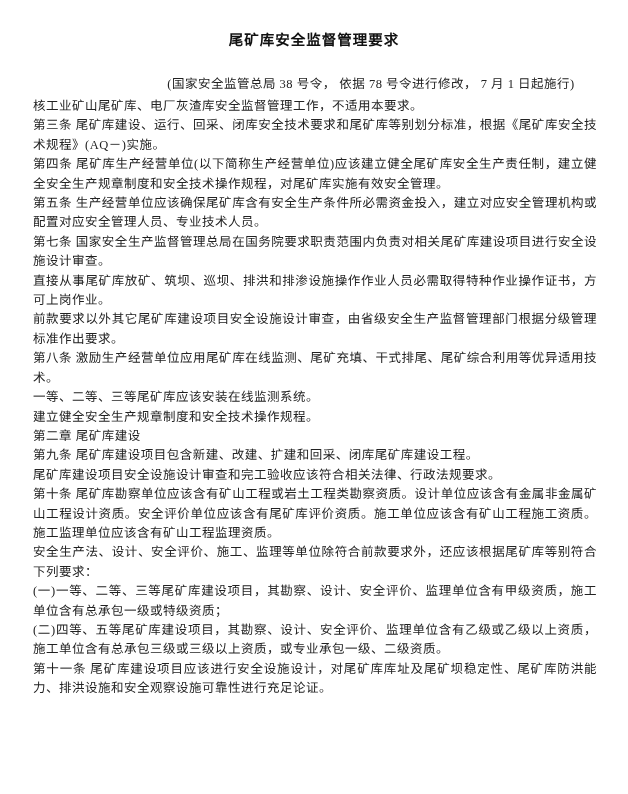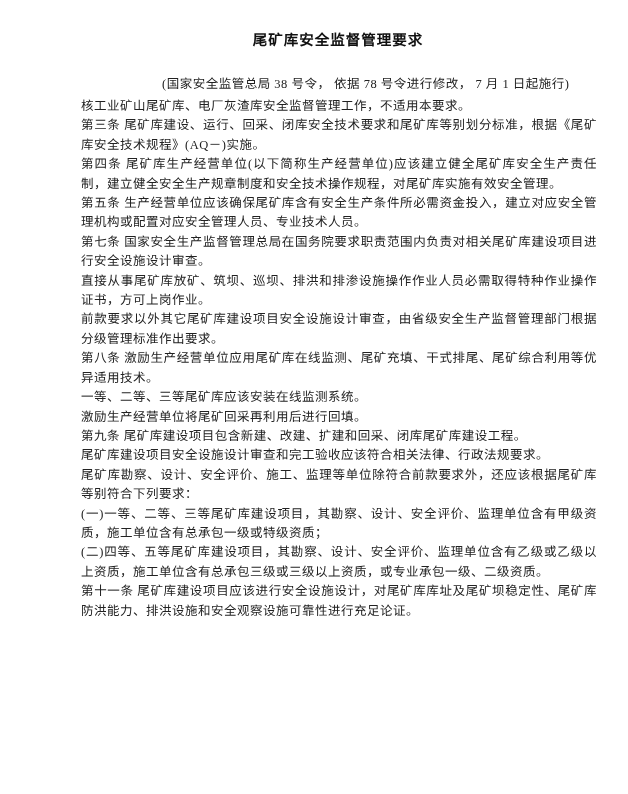--- a/index.html
+++ b/index.html
@@ -9,37 +9,37 @@
   }
   .page {
     position: relative;
     width: 628px;
     height: 794px;
     background: #ffffff;
     overflow: hidden;
     box-sizing: border-box;
     font-family: "Liberation Serif", "DejaVu Serif", serif;
     color: #1f1f1f;
-    padding-left: 48px;
   }
   .doc-title {
     margin: 28px 0 0 0;
     font-size: 14.5px;
     font-weight: bold;
     text-align: center;
     letter-spacing: 1px;
     color: #111111;
   }
   .doc-subtitle {
     margin: 24px 0 0 0;
     padding-left: 114px;
     font-size: 12.5px;
     font-weight: normal;
     letter-spacing: 0.5px;
     color: #222222;
+    text-align: center;
   }
   .doc-body {
     margin: 5px 31px 0 33px;
     font-size: 12.5px;
     line-height: 19.4px;
     letter-spacing: 0.5px;
     color: #222222;
   }
   .doc-body p.para {
     margin: 0;
@@ -72,29 +72,31 @@
       <p class="para">第七条 国家安全生产监督管理总局在国务院要求职责范围内负责对相关尾矿库建设项目进行安全设施设计审查。</p>
 
       <p class="para">直接从事尾矿库放矿、筑坝、巡坝、排洪和排渗设施操作作业人员必需取得特种作业操作证书，方可上岗作业。</p>
 
       <p class="para">前款要求以外其它尾矿库建设项目安全设施设计审查，由省级安全生产监督管理部门根据分级管理标准作出要求。</p>
 
       <p class="para">第八条 激励生产经营单位应用尾矿库在线监测、尾矿充填、干式排尾、尾矿综合利用等优异适用技术。</p>
 
       <p class="para">一等、二等、三等尾矿库应该安装在线监测系统。</p>
 
-      <p class="para">激励生产经营单位将尾矿回采再利用后进行回填。</p>
+      <p class="para">建立健全安全生产规章制度和安全技术操作规程。</p>
 
+      <p class="para">第二章 尾矿库建设</p>
 
       <p class="para">第九条 尾矿库建设项目包含新建、改建、扩建和回采、闭库尾矿库建设工程。</p>
 
       <p class="para">尾矿库建设项目安全设施设计审查和完工验收应该符合相关法律、行政法规要求。</p>
 
+      <p class="para">第十条 尾矿库勘察单位应该含有矿山工程或岩土工程类勘察资质。设计单位应该含有金属非金属矿山工程设计资质。安全评价单位应该含有尾矿库评价资质。施工单位应该含有矿山工程施工资质。施工监理单位应该含有矿山工程监理资质。</p>
 
-      <p class="para">尾矿库勘察、设计、安全评价、施工、监理等单位除符合前款要求外，还应该根据尾矿库等别符合下列要求：</p>
+      <p class="para">安全生产法、设计、安全评价、施工、监理等单位除符合前款要求外，还应该根据尾矿库等别符合下列要求：</p>
 
       <p class="para">(一)一等、二等、三等尾矿库建设项目，其勘察、设计、安全评价、监理单位含有甲级资质，施工单位含有总承包一级或特级资质；</p>
 
       <p class="para">(二)四等、五等尾矿库建设项目，其勘察、设计、安全评价、监理单位含有乙级或乙级以上资质，施工单位含有总承包三级或三级以上资质，或专业承包一级、二级资质。</p>
 
       <p class="para">第十一条 尾矿库建设项目应该进行安全设施设计，对尾矿库库址及尾矿坝稳定性、尾矿库防洪能力、排洪设施和安全观察设施可靠性进行充足论证。</p>
 
     </div>
 </div>
 

